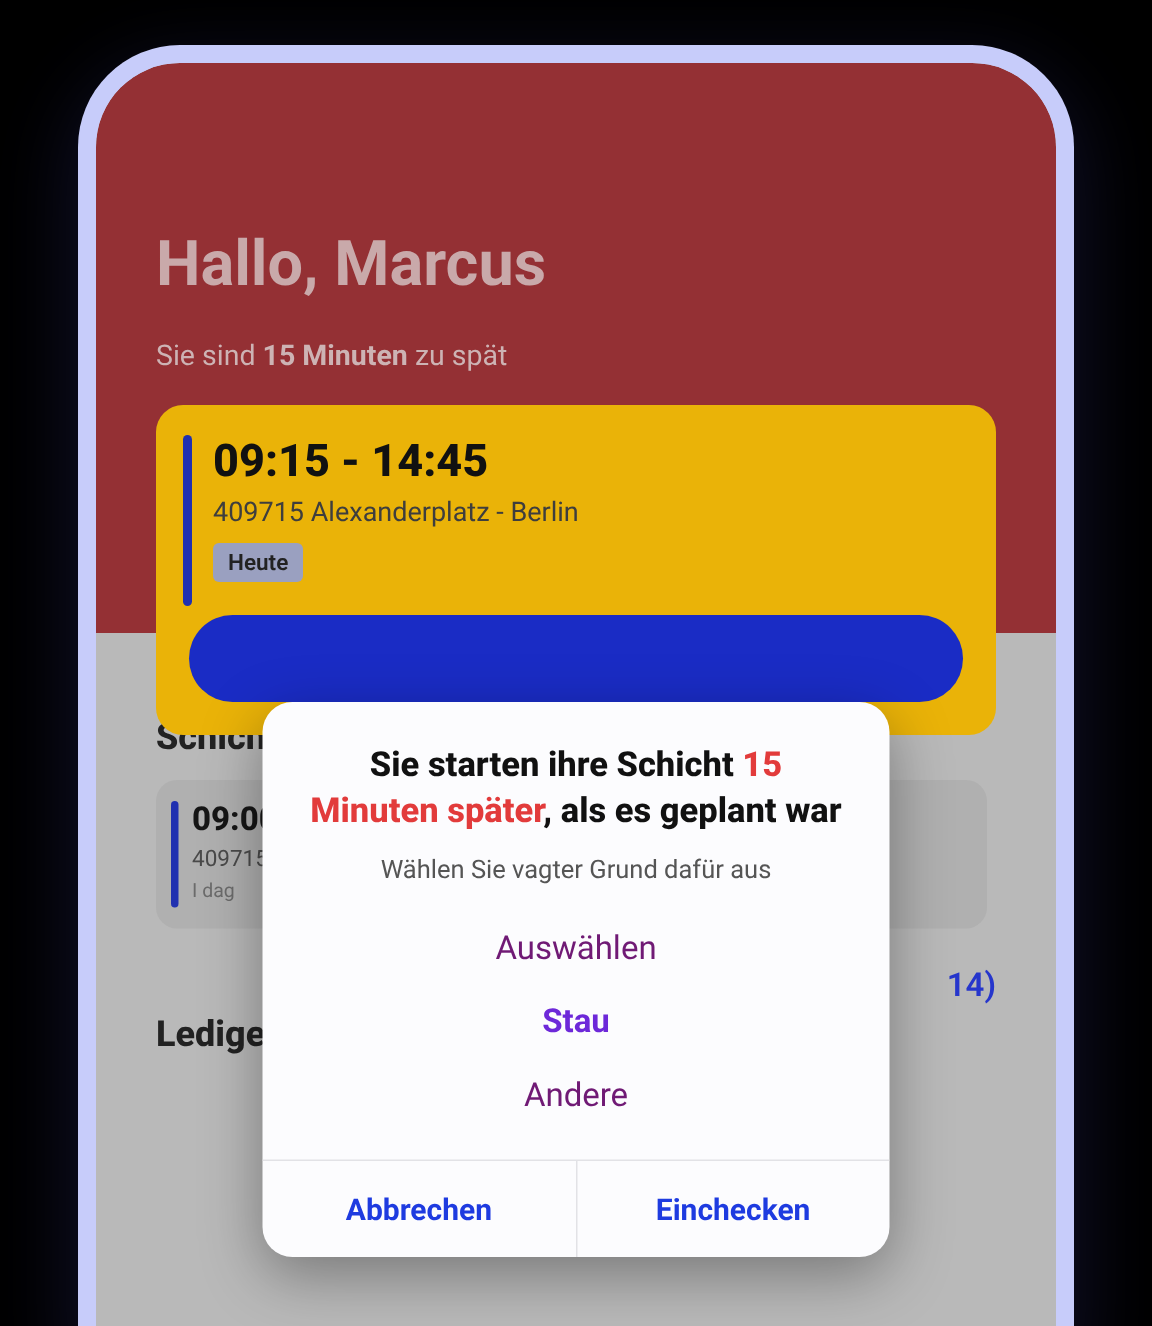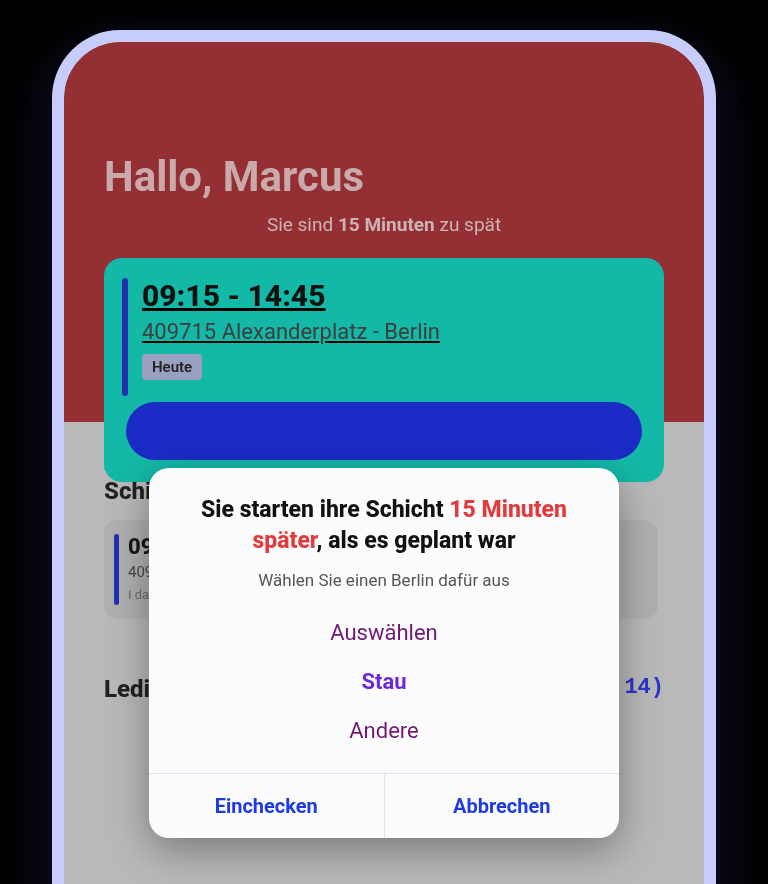--- a/index.html
+++ b/index.html
@@ -24,53 +24,52 @@
     overflow:hidden;
   }
   
   .header-area{
     background:#943034;
     padding:110px 40px 0 40px;
     height:380px;
     box-sizing:border-box;
   }
   .greeting{font-size:42px;font-weight:700;color:#C9A9AA;margin:0;}
-  .sub{font-size:19px;color:#CDB3B4;margin-top:12px;text-align:center;}
+  .sub{font-size:19px;color:#CDB3B4;margin-top:24px;}
   .sub b{font-weight:700;}
   .shift-card{
     margin:22px 0 0 0;
-    background:#14b8a6;
+    background:#eab308;
     border-radius:18px;
     padding:20px 22px 22px 22px;
     position:relative;
-    text-decoration:underline;
   }
   .accent{position:absolute;left:18px;top:20px;bottom:86px;width:6px;background:#2030B0;border-radius:4px;}
   .time{font-size:30px;font-weight:800;color:#111;margin-left:16px;}
-  .loc{font-size:22px;color:#3e3e3e;margin:6px 0 0 16px;}
+  .loc{font-size:18px;color:#3e3e3e;margin:6px 0 0 16px;}
   .badge{display:inline-block;background:#9aa0c0;border-radius:4px;padding:4px 10px;font-size:15px;font-weight:600;color:#222;margin:10px 0 0 16px;text-align:center;}
   .cta{margin-top:22px;background:#1A2CC5;border-radius:999px;height:58px;}
   .body-area{padding:0 40px;}
   .section-row{display:flex;justify-content:space-between;margin-top:26px;align-items:flex-start;}
   .section-title{font-size:24px;font-weight:800;color:#222;max-width:170px;line-height:1.2;}
   .see-all{font-size:22px;font-weight:600;color:#2636CC;}
   .future-row{display:flex;gap:18px;margin-top:14px;}
   .mini-card{background:#B0B0B0;border-radius:14px;padding:14px 16px 14px 12px;position:relative;flex:0 0 300px;}
   .mini-card .ma{position:absolute;left:10px;top:14px;bottom:14px;width:5px;background:#2030B0;border-radius:3px;}
   .mini-time{font-size:22px;font-weight:800;color:#161616;margin-left:12px;white-space:nowrap;}
   .mini-loc{font-size:15px;color:#4a4a4a;margin:4px 0 0 12px;white-space:nowrap;overflow:hidden;}
   .mini-date{font-size:15px;color:#2636CC;font-weight:600;margin:6px 0 0 12px;}
   .mini-tag{font-size:13px;color:#6b6b6b;margin:6px 0 0 12px;}
   .lower-title{font-size:24px;font-weight:800;color:#222;margin-top:30px;}
   
   .modal{
     position:absolute;
     left:50%;transform:translateX(-50%);
     top:426px;
-    width:470px;
+    width:418px;
     background:#FCFCFE;
     border-radius:20px;
     box-shadow:0 12px 40px rgba(0,0,0,.35);
     overflow:hidden;
   }
   .modal-pad{padding:26px 28px 10px 28px;text-align:center;}
   .m-title{font-size:23px;font-weight:800;color:#111;line-height:1.35;}
   .m-title .hl{color:#E23B3B;}
   .m-sub{font-size:17px;color:#555;margin-top:14px;}
   .picker{margin-top:18px;}
@@ -118,37 +117,37 @@
           <div class="mini-card" style="flex:0 0 180px;">
             <div class="ma"></div>
             <div class="mini-time">08:00 -</div>
             <div class="mini-loc">409715 Illu</div>
             <div class="mini-date">23 Ja</div>
           </div>
         </div>
 
         <div class="section-row">
           <div class="lower-title">Ledige vagter</div>
-          <div class="see-all" style="margin-top:30px;font-family:Liberation Mono, monospace;">14)</div>
+          <div class="see-all" style="">14)</div>
         </div>
       </div>
 
       <div class="modal">
         <div class="modal-pad">
           <div class="m-title">
             <span>Sie starten ihre Schicht </span><span class="hl">15 Minuten später</span><span>, als es geplant war</span>
           </div>
-          <div class="m-sub">Wählen Sie einen Berlin dafür aus</div>
+          <div class="m-sub">Wählen Sie vagter Grund dafür aus</div>
           <div class="picker">
             <div class="p-opt">Auswählen</div>
             <div class="p-sel">Stau</div>
             <div class="p-opt">Andere</div>
           </div>
         </div>
         <div class="m-actions">
+          <div class="m-btn">Abbrechen</div>
           <div class="m-btn">Einchecken</div>
-          <div class="m-btn">Abbrechen</div>
         </div>
       </div>
 
     </div>
   </div>
 </div>
 
 </body></html>

